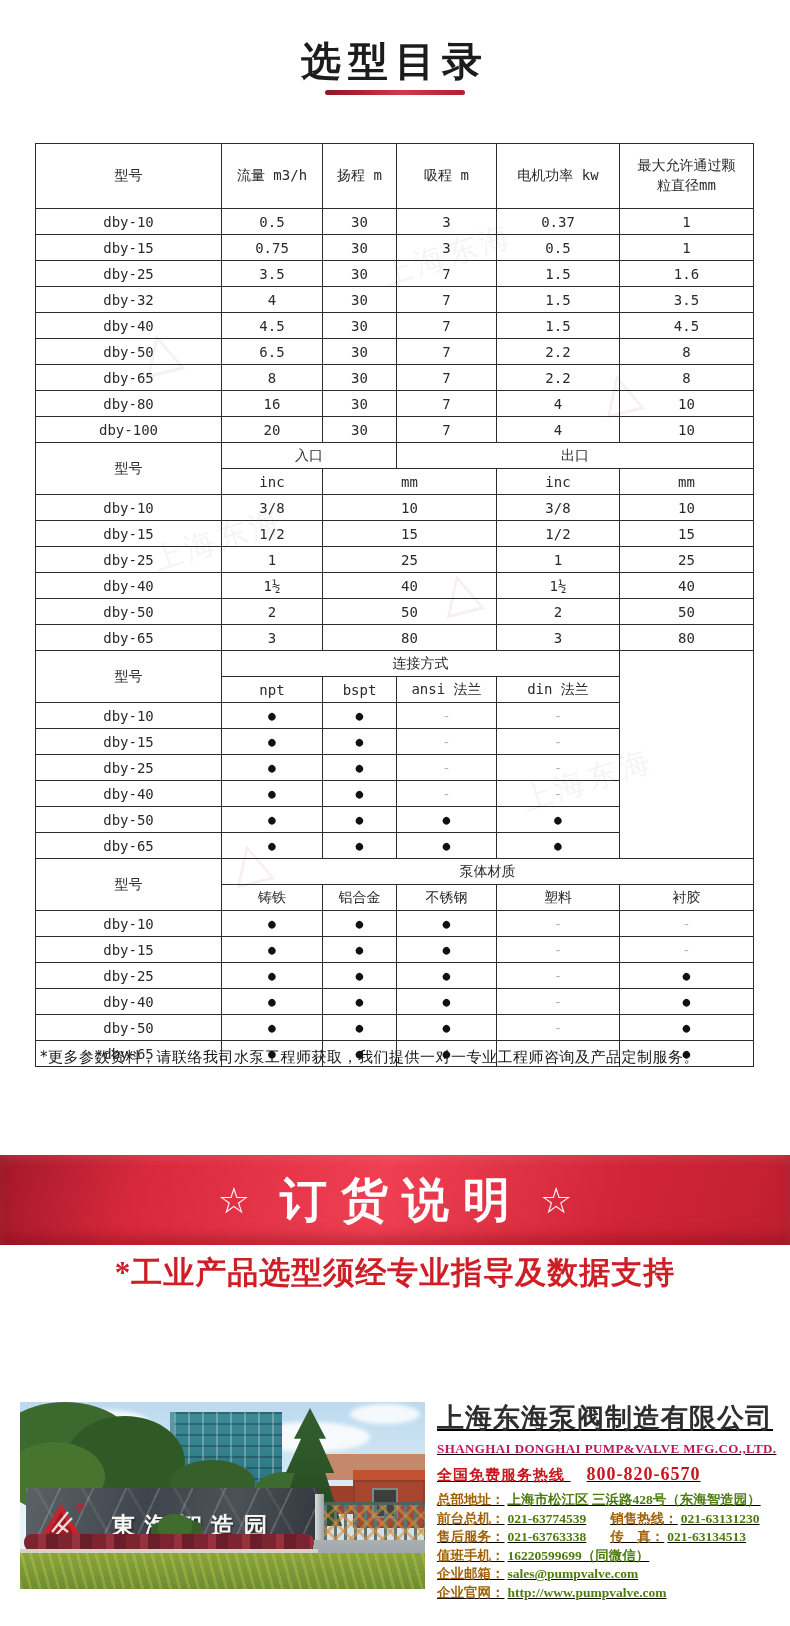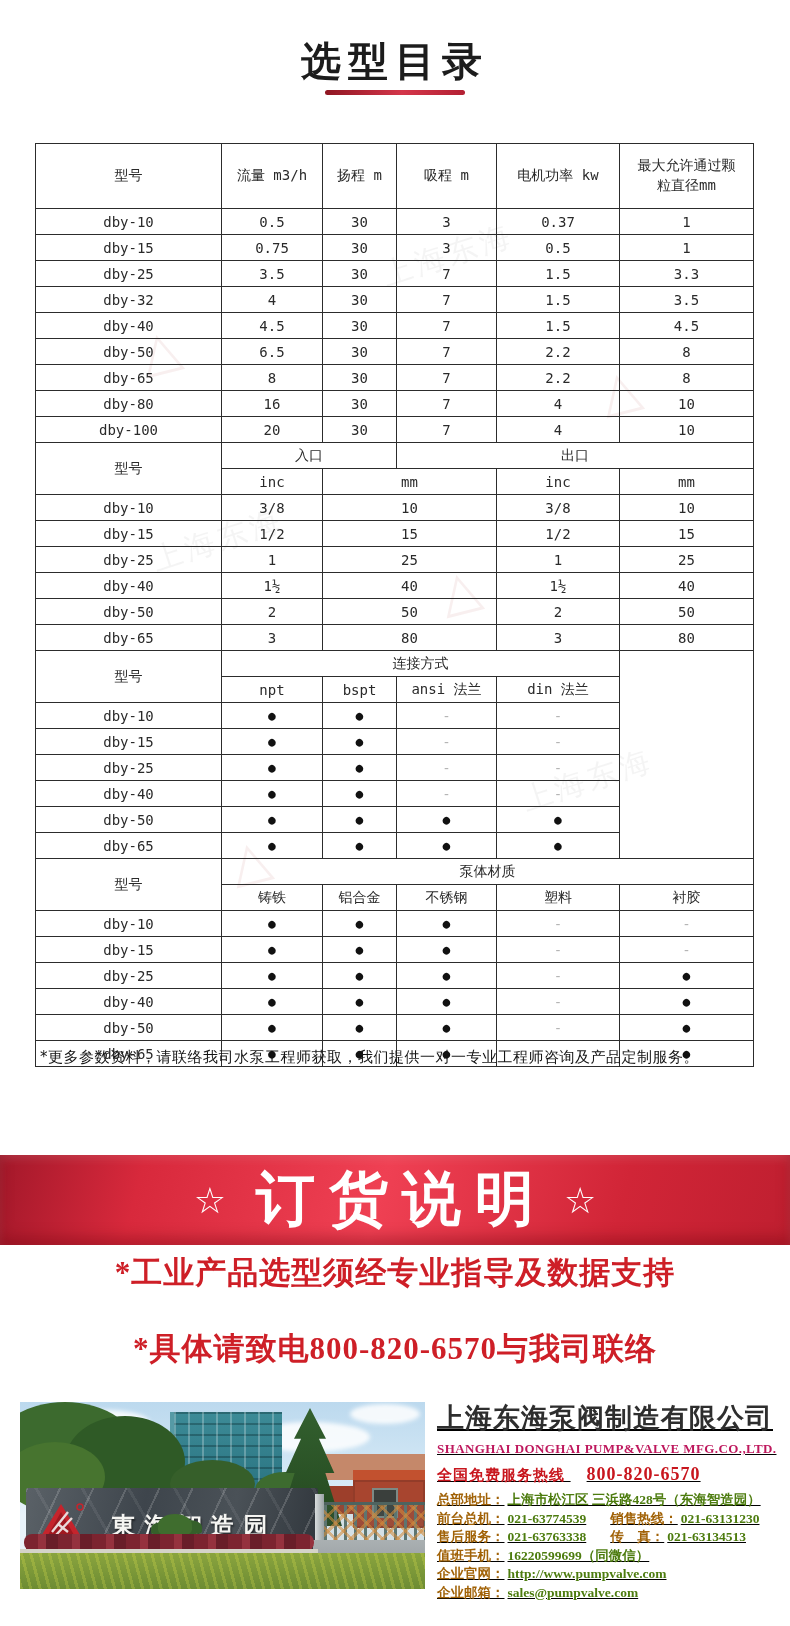--- a/index.html
+++ b/index.html
@@ -31,21 +31,21 @@
 
   
   .footnote{position:absolute;left:40px;top:1048px;font-size:15px;color:#151515;letter-spacing:.5px;}
 
   
   .banner{position:absolute;left:0;top:1155px;width:790px;height:90px;
     background:linear-gradient(105deg,#a3182a 0%,#d8293c 18%,#ef4053 48%,#d12537 78%,#bf1f30 100%);
     box-shadow:inset 0 -8px 14px rgba(110,0,12,.35), inset 0 4px 8px rgba(255,255,255,.12);
     display:flex;align-items:center;justify-content:center;color:#ffffff;}
   .banner .star{font-size:36px;margin:0 16px;font-weight:400;}
-  .banner .banner-title{font-size:59px;font-weight:700;letter-spacing:14px;text-indent:14px;}
+  .banner .banner-title{font-size:47px;font-weight:700;letter-spacing:14px;text-indent:14px;}
 
   
   .order-note{position:absolute;left:0;width:790px;text-align:center;
     font-family:"Liberation Serif","DejaVu Serif",serif;
     font-weight:700;color:#ce1f27;font-size:31px;letter-spacing:1px;}
   .note-1{top:1252px;} .note-2{top:1328px;}
 
   
   .photo{position:absolute;left:20px;top:1402px;width:405px;height:187px;overflow:hidden;
     background:linear-gradient(180deg,#bcd9ee 0%,#d8ebf7 45%,#e9f3fa 60%);}
@@ -164,21 +164,21 @@
             <td>3</td>
             <td>0.5</td>
             <td>1</td>
           </tr>
           <tr>
             <td>dby-25</td>
             <td>3.5</td>
             <td>30</td>
             <td>7</td>
             <td>1.5</td>
-            <td>3.3</td>
+            <td>1.6</td>
           </tr>
           <tr>
             <td>dby-32</td>
             <td>4</td>
             <td>30</td>
             <td>7</td>
             <td>1.5</td>
             <td>3.5</td>
           </tr>
           <tr>
@@ -401,21 +401,20 @@
 
   <div class="footnote">*更多参数资料，请联络我司水泵工程师获取，我们提供一对一专业工程师咨询及产品定制服务。</div>
 
   <div class="banner">
     <span class="star">☆</span>
     <span class="banner-title">订货说明</span>
     <span class="star">☆</span>
   </div>
 
   <div class="order-note note-1">*工业产品选型须经专业指导及数据支持</div>
-  <div class="order-note note-2">*具体请致电800-820-6570与我司联络</div>
 
   <div class="photo">
     <div class="cloud" style="left:40px;top:8px;width:90px;height:26px"></div>
     <div class="cloud" style="left:230px;top:20px;width:120px;height:30px"></div>
     <div class="cloud" style="left:330px;top:2px;width:70px;height:20px"></div>
     <div class="glass-building"></div>
     <div class="tree t1"></div>
     <div class="tree t2"></div>
     <div class="tree t3"></div>
     <div class="tree t4"></div>
@@ -448,18 +447,18 @@
     <div class="name-en">SHANGHAI DONGHAI PUMP&amp;VALVE MFG.CO.,LTD.</div>
     <div class="hotline">
       <span class="hotline-label">全国免费服务热线</span>
       <span class="hotline-number">800-820-6570</span>
     </div>
     <div class="contact-list">
         <div class="contact-line"><span class="c-label">总部地址：</span><span class="c-value">上海市松江区 三浜路428号（东海智造园）</span></div>
         <div class="contact-line"><span class="c-label">前台总机：</span><span class="c-value">021-63774539</span><span class="c-label pair2">销售热线：</span><span class="c-value">021-63131230</span></div>
         <div class="contact-line"><span class="c-label">售后服务：</span><span class="c-value">021-63763338</span><span class="c-label pair2">传　真：</span><span class="c-value">021-63134513</span></div>
         <div class="contact-line"><span class="c-label">值班手机：</span><span class="c-value">16220599699（同微信）</span></div>
+        <div class="contact-line"><span class="c-label">企业邮箱：</span><span class="c-value">sales@pumpvalve.com</span></div>
         <div class="contact-line"><span class="c-label">企业官网：</span><span class="c-value">http://www.pumpvalve.com</span></div>
-        <div class="contact-line"><span class="c-label">企业邮箱：</span><span class="c-value">sales@pumpvalve.com</span></div>
       </div>
   </div>
 
 </div>
 
 </body></html>

